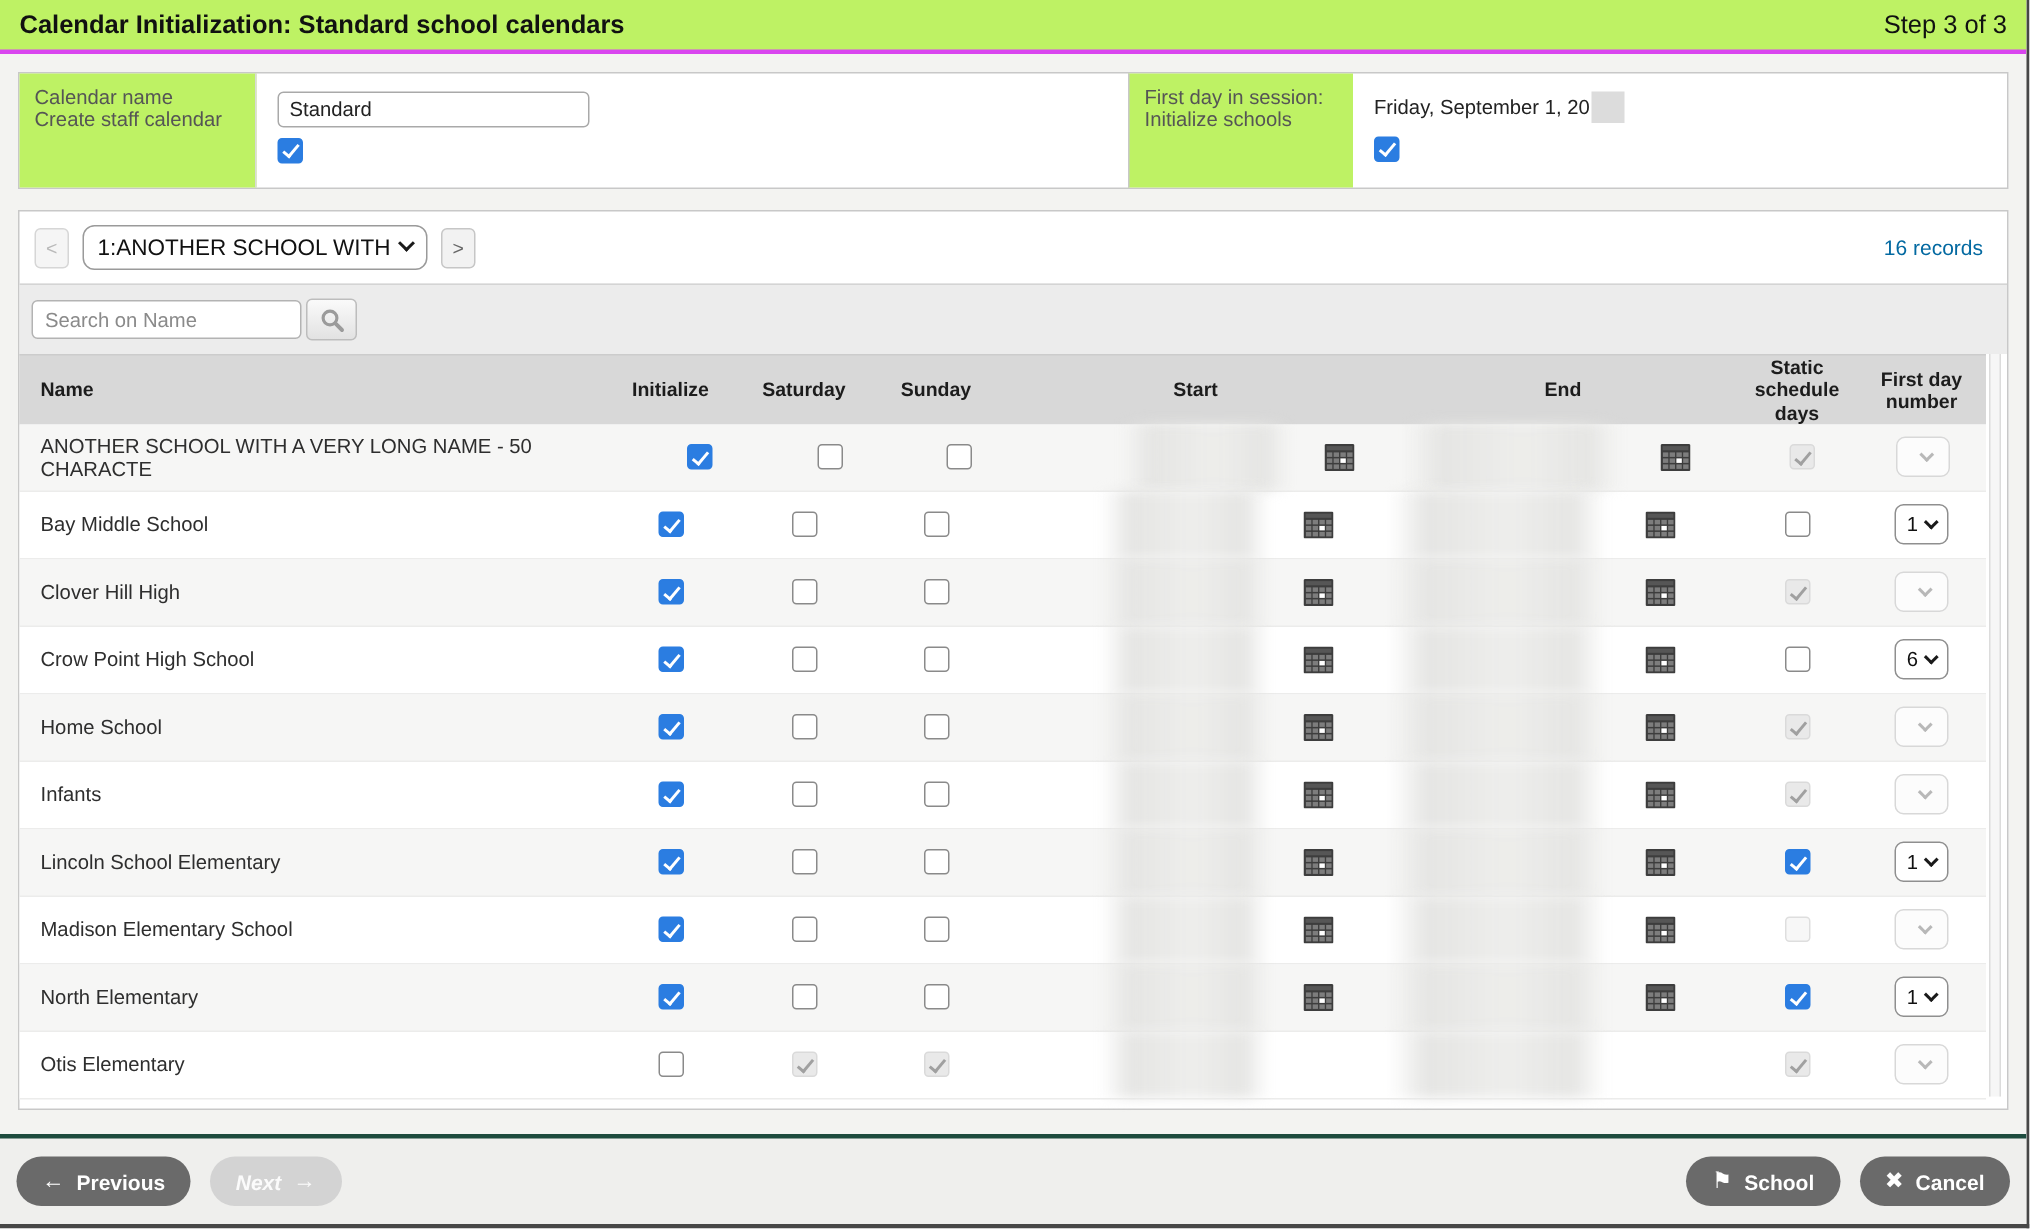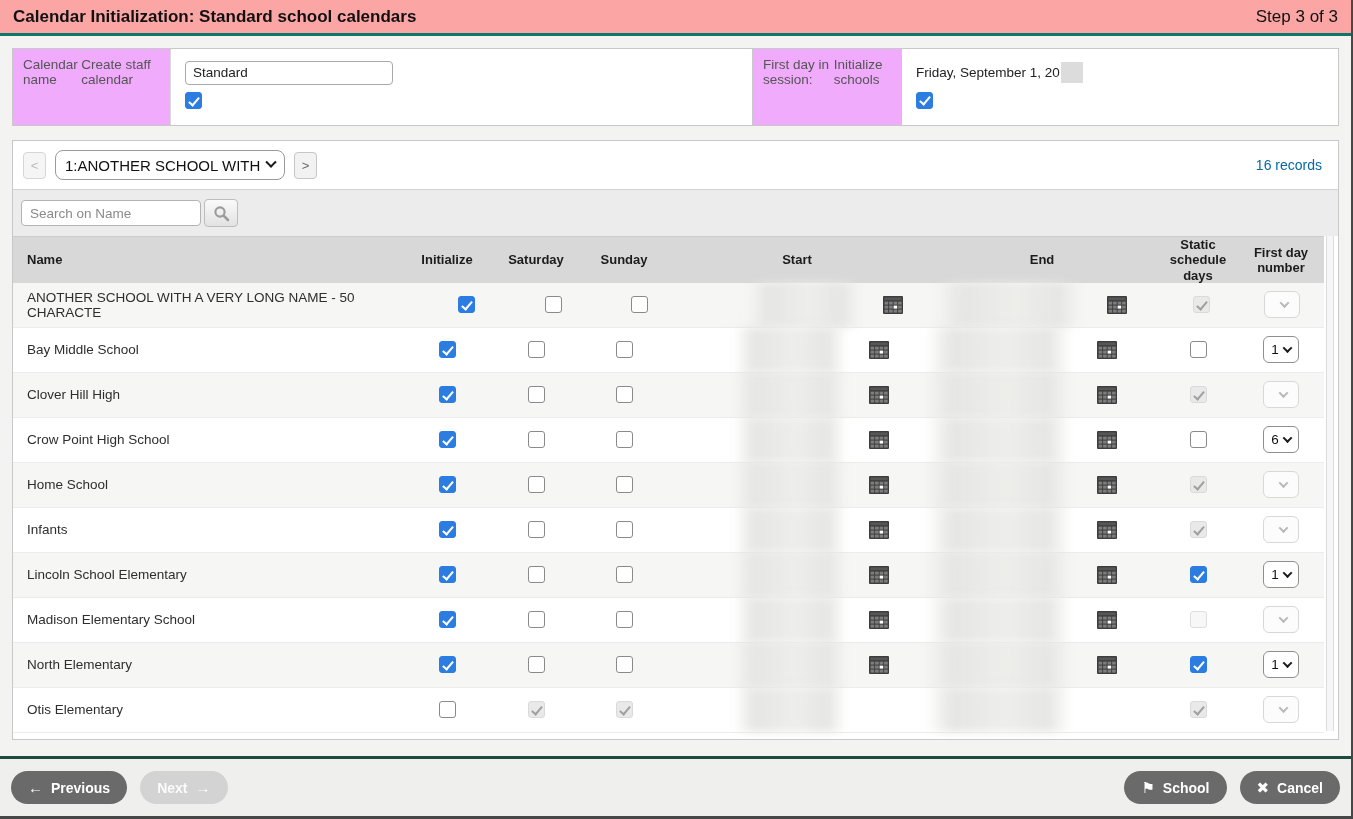--- a/index.html
+++ b/index.html
@@ -7,34 +7,34 @@
   body { font-family: "Liberation Sans", "DejaVu Sans", sans-serif; }
   .page {
     width: 1353px; height: 819px; position: relative; overflow: hidden;
     background: #f3f3f1;
     border-right: 2px solid #474747;
     border-bottom: 3px solid #474747;
   }
 
   
   .titlebar {
-    background:#fca5a5; height: 36px; display:flex; align-items:center;
+    background:#bef264; height: 36px; display:flex; align-items:center;
     justify-content:space-between; padding: 0 13px;
-    border-bottom: 3px solid #0f766e;
+    border-bottom: 3px solid #d946ef;
   }
   .titlebar .title { font-size: 17px; font-weight: bold; color:#111; }
   .titlebar .step  { font-size: 17px; font-weight: normal; color:#111; }
 
   
   .content { padding: 12px; }
   .form-panel {
     background:#fff; border:1px solid #c8c8c8; height: 78px;
     display:flex; margin-bottom: 14px;
   }
-  .lbl-col { background:#f0abfc; display:flex; flex-direction:row; justify-content:flex-start; padding: 8px 10px; }
+  .lbl-col { background:#bef264; display:flex; flex-direction:column; justify-content:flex-start; padding: 8px 10px; }
   .lbl-col.left  { width: 158px; border-right:1px solid #d9d9d9; }
   .lbl-col.right { width: 150px; border-left:1px solid #c8c8c8; }
   .val-col { display:flex; flex-direction:column; justify-content:space-around; padding: 8px 14px; }
   .val-col.left  { flex: 1 1 auto; }
   .val-col.right { width: 436px; }
   .form-lbl { font-size: 13.5px; color:#555; }
   .txt-input {
     width: 208px; height: 24px; border:1px solid #a9a9a9; border-radius: 4px;
     padding: 0 7px; font-size: 13.5px; color:#222; font-family: inherit;
   }
@@ -130,21 +130,21 @@
   .footer {
     position:absolute; left:0; right:0; bottom:0; height:60px;
     background:#efefed; border-top:3px solid #1d4b3e;
     display:flex; align-items:center; padding: 0 11px; gap:13px;
   }
   .pill {
     height:33px; border-radius:17px; padding: 0 17px; border:none;
     display:flex; align-items:center; gap:8px;
     background:#6a6a6a; color:#fff; font-weight:bold; font-size:14px; font-family:inherit;
   }
-  .pill.disabled { background:#d3d3d3; color:#fbfbfb; }
+  .pill.disabled { background:#d3d3d3; color:#fbfbfb;font-style:italic; }
   .pill .ico { font-size:15px; line-height:1; }
   .spacer { flex:1 1 auto; }
 </style>
 </head>
 <body>
 
 <div class="page">
 
   <div class="titlebar">
     <div class="title">Calendar Initialization: Standard school calendars</div>

